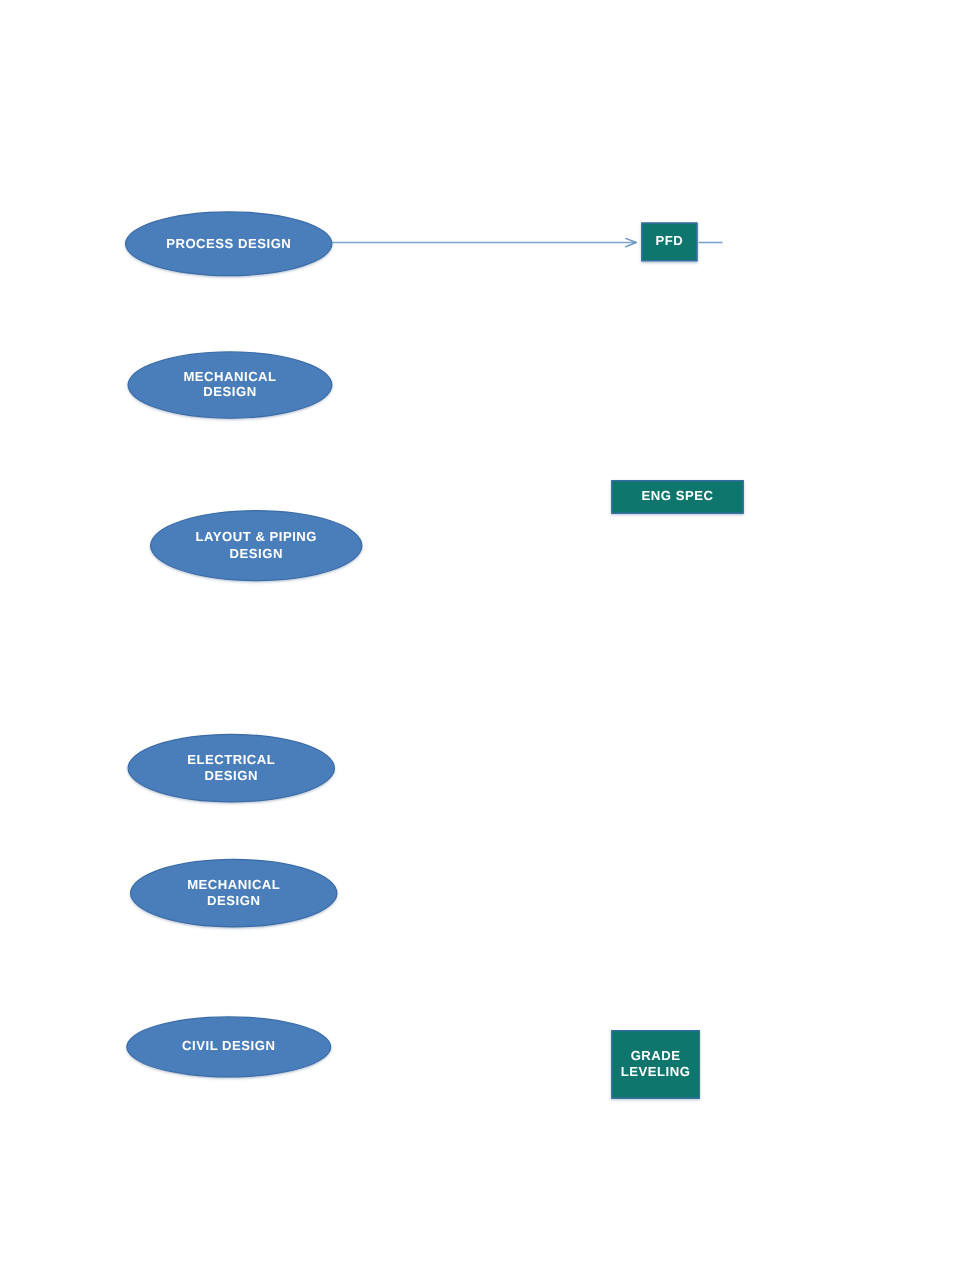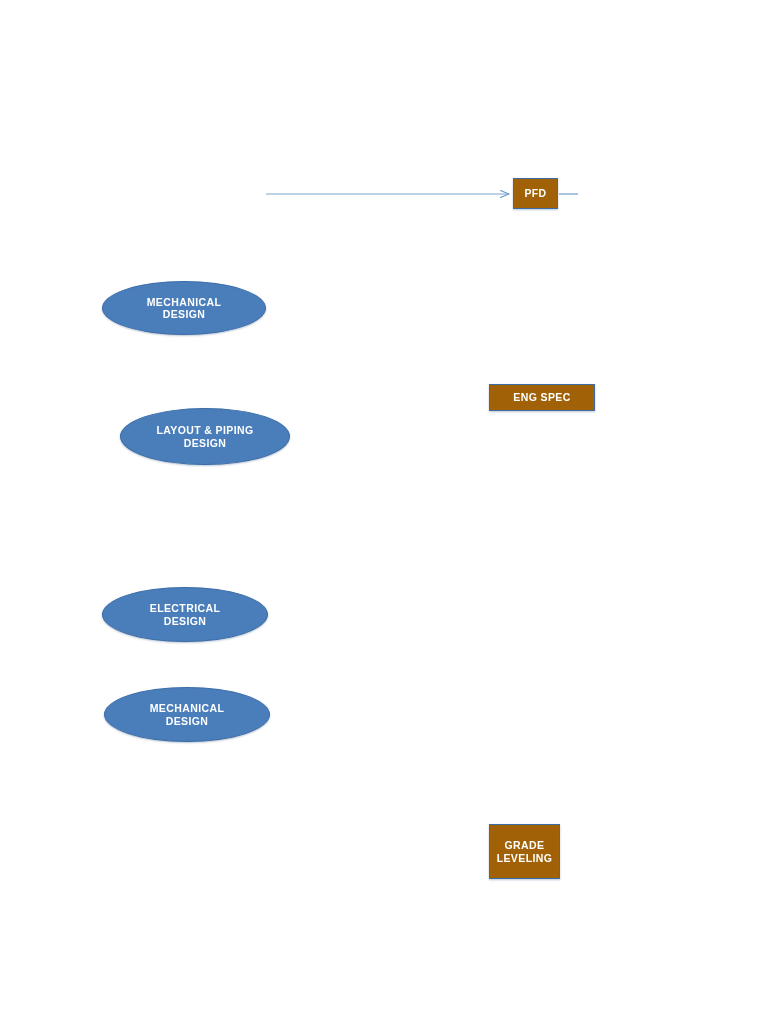--- a/index.html
+++ b/index.html
@@ -37,21 +37,21 @@
   }
   .ellipse {
     border-radius: 50%;
     background: #4a7ebb;
     border: 1px solid #3a6ca8;
     font-size: 10.5px;
     font-weight: 600;
     box-shadow: 0 1px 2px rgba(60,90,130,0.35);
   }
   .rect {
-    background: #a16207;
+    background: #0f766e;
     border: 1px solid #3a6ca8;
     font-size: 10.5px;
     font-weight: 600;
     box-shadow: 0 1px 2px rgba(60,90,130,0.35);
   }
   .connector-layer {
     position: absolute;
     left: 0;
     top: 0;
     width: 768px;
@@ -67,20 +67,23 @@
   <svg class="connector-layer" width="768" height="1024" viewBox="0 0 768 1024" xmlns="http://www.w3.org/2000/svg">
     <defs>
       <marker id="arrow-open" markerWidth="10" markerHeight="8" refX="9" refY="4" orient="auto" markerUnits="userSpaceOnUse">
         <path d="M 0.5,0.6 L 9,4 L 0.5,7.4" fill="none" stroke="#6b98c8" stroke-width="1.1" stroke-linecap="round" stroke-linejoin="round"></path>
       </marker>
     </defs>
     <line x1="266" y1="194" x2="509" y2="194" stroke="#7ba5d0" stroke-width="1.1" marker-end="url(#arrow-open)"></line>
     <line x1="559" y1="194" x2="578" y2="194" stroke="#7ba5d0" stroke-width="1.3"></line>
   </svg>
 
+  <div class="node ellipse" style="left:100px; top:169px; width:166px; height:52px;">
+    <span>PROCESS DESIGN</span>
+  </div>
 
   <div class="node ellipse" style="left:102px; top:281px; width:164px; height:54px;">
     <span>MECHANICAL
 DESIGN</span>
   </div>
 
   <div class="node ellipse" style="left:120px; top:408px; width:170px; height:57px;">
     <span>LAYOUT &amp; PIPING
 DESIGN</span>
   </div>
@@ -88,20 +91,23 @@
   <div class="node ellipse" style="left:102px; top:587px; width:166px; height:55px;">
     <span>ELECTRICAL
 DESIGN</span>
   </div>
 
   <div class="node ellipse" style="left:104px; top:687px; width:166px; height:55px;">
     <span>MECHANICAL
 DESIGN</span>
   </div>
 
+  <div class="node ellipse" style="left:101px; top:813px; width:164px; height:49px;">
+    <span>CIVIL DESIGN</span>
+  </div>
 
   <div class="node rect" style="left:513px; top:178px; width:45px; height:31px;">
     <span>PFD</span>
   </div>
 
   <div class="node rect" style="left:489px; top:384px; width:106px; height:27px;">
     <span>ENG SPEC</span>
   </div>
 
   <div class="node rect" style="left:489px; top:824px; width:71px; height:55px;">

